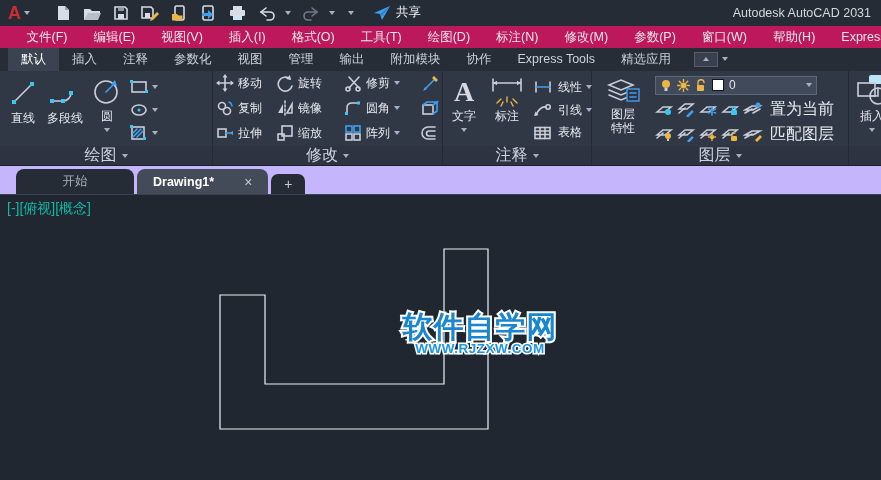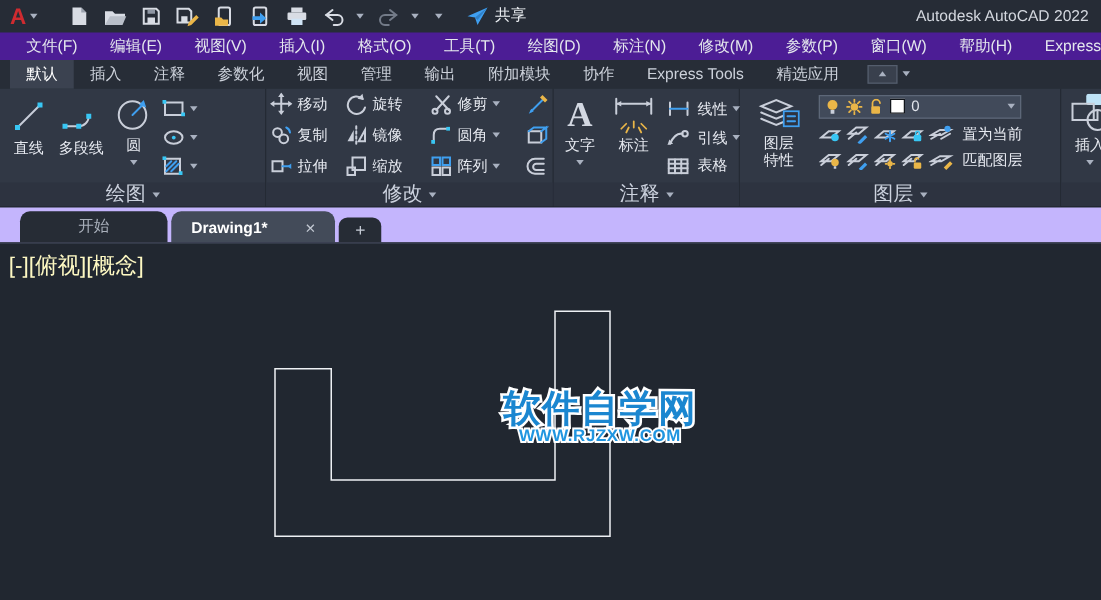--- a/index.html
+++ b/index.html
@@ -9,21 +9,21 @@
   
   .titlebar{height:26px;display:flex;align-items:center;padding:0 10px 0 8px;background:#262c36;}
   .qat{display:flex;align-items:center;gap:9px;}
   .qicon{width:20px;height:18px;display:flex;align-items:center;justify-content:center;}
   .logo{display:flex;align-items:center;gap:3px;margin-right:14px;}
   .logoA{color:#cf2b30;font-weight:800;font-size:18px;line-height:18px;}
   .share{display:flex;align-items:center;gap:5px;margin-left:10px;color:#eef1f5;font-size:12.5px;}
   .wintitle{margin-left:auto;color:#d3d7de;font-size:12.5px;}
 
   
-  .menubar{height:22px;display:flex;align-items:center;padding-left:8px;background:#4c1d95;}
+  .menubar{height:22px;display:flex;align-items:center;padding-left:32px;background:#be185d;justify-content:center;}
   .menu-item{color:#e4e7ed;font-size:12.5px;padding:0 13px;line-height:22px;white-space:nowrap;}
 
   
   .ribbontabs{height:23px;background:#272d37;display:flex;align-items:stretch;padding-left:8px;}
   .rtab{color:#ccd1da;font-size:12.5px;padding:0 13px;display:flex;align-items:center;white-space:nowrap;}
   .rtab.active{background:#3b4250;color:#ffffff;}
   .rtab-tool{display:flex;align-items:center;gap:4px;margin-left:10px;}
   .rtab-box{width:22px;height:13px;background:#39404d;border:1px solid #545d6d;display:flex;align-items:center;justify-content:center;}
 
   
@@ -39,34 +39,34 @@
   .mini{display:flex;align-items:center;gap:3px;}
   .mod-grid{display:grid;grid-template-columns:60px 68px 76px 22px;grid-auto-rows:25px;align-items:center;padding-left:3px;}
   .mtool{display:flex;align-items:center;gap:4px;color:#e6e9f0;font-size:12px;white-space:nowrap;}
   .ann-col{display:flex;flex-direction:column;justify-content:space-around;padding:2px 0;}
   .ann-row{display:flex;align-items:center;gap:4px;color:#e6e9f0;font-size:12px;white-space:nowrap;}
   .layers-right{display:flex;flex-direction:column;padding:2px 0 0 4px;}
   .combo{width:152px;height:17px;background:#414a5a;border:1px solid #5d6778;display:flex;align-items:center;gap:5px;padding:0 4px;}
   .combo .zero{color:#e2e6ed;font-size:12px;flex:1;}
   .swatch{width:10px;height:10px;background:#ffffff;border:1px solid #11151b;}
   .chip-row{display:flex;align-items:center;gap:3px;margin-top:4px;}
-  .action-lbl{font-size:12px;color:#e6e9f0;margin-left:3px;white-space:nowrap;}
+  .action-lbl{font-size:16px;color:#e6e9f0;margin-left:3px;white-space:nowrap;}
   .big2{font-size:12px;color:#e6e9f0;text-align:center;line-height:14px;}
 
   
   .filetabs{height:28px;background:#c4b5fd;display:flex;align-items:flex-end;padding-left:16px;gap:3px;}
   .ftab{height:25px;border-radius:8px 8px 0 0;display:flex;align-items:center;font-size:12.5px;}
   .ftab.start{background:#262c35;color:#a9b0bb;width:118px;justify-content:center;}
   .ftab.activeTab{background:#434b59;color:#ffffff;font-weight:bold;padding:0 16px;gap:30px;}
   .ftab .close{font-weight:normal;color:#c2c8d2;font-size:14px;}
   .newtab{height:20px;width:34px;border-radius:7px 7px 0 0;background:#262c35;color:#c6ccd6;display:flex;align-items:center;justify-content:center;font-size:14px;margin-bottom:0;}
 
   
   .canvas{position:relative;height:286px;background:#212730;border-top:1px solid #3a4150;}
-  .vlabel{position:absolute;left:7px;top:5px;color:#fef9c3;font-size:18px;}
+  .vlabel{position:absolute;left:7px;top:5px;color:#14b8a6;font-size:14px;}
   svg.draw{position:absolute;left:0;top:0;}
   .geom{fill:none;stroke:#eef1f4;stroke-width:1.2;}
   .wm1{font-size:30px;font-weight:bold;fill:#1a86d0;stroke:#ffffff;stroke-width:4px;paint-order:stroke;letter-spacing:1px;}
   .wm2{font-size:13.5px;font-weight:bold;fill:#2196e0;stroke:#ffffff;stroke-width:3px;paint-order:stroke;letter-spacing:0.5px;}
 
   
   .sg{stroke:#c9ced9;fill:none;stroke-width:1.6;stroke-linecap:round;}
   .sb{stroke:#3f9ff0;fill:none;stroke-width:1.6;stroke-linecap:round;}
   .sy{stroke:#eab648;fill:none;stroke-width:1.4;stroke-linecap:round;}
   .sw{stroke:#d8dce4;fill:none;stroke-width:1.6;stroke-linecap:round;}
@@ -146,21 +146,21 @@
       <span class="cr"></span>
       <span class="cr" style="margin-left:4px;"></span>
       <div class="share">
         <svg width="18" height="17">
             <path d="M1 9 L17 2 L9 16 L7 10 Z" fill="#3f9ff0"></path>
             <path d="M7 10 L17 2 L9 12 Z" fill="#2f80c8"></path>
           </svg>
         <span>共享</span>
       </div>
     </div>
-    <div class="wintitle">Autodesk AutoCAD 2022</div>
+    <div class="wintitle">Autodesk AutoCAD 2031</div>
   </div>
 
   <div class="menubar">
     <span class="menu-item">文件(F)</span>
     <span class="menu-item">编辑(E)</span>
     <span class="menu-item">视图(V)</span>
     <span class="menu-item">插入(I)</span>
     <span class="menu-item">格式(O)</span>
     <span class="menu-item">工具(T)</span>
     <span class="menu-item">绘图(D)</span>

